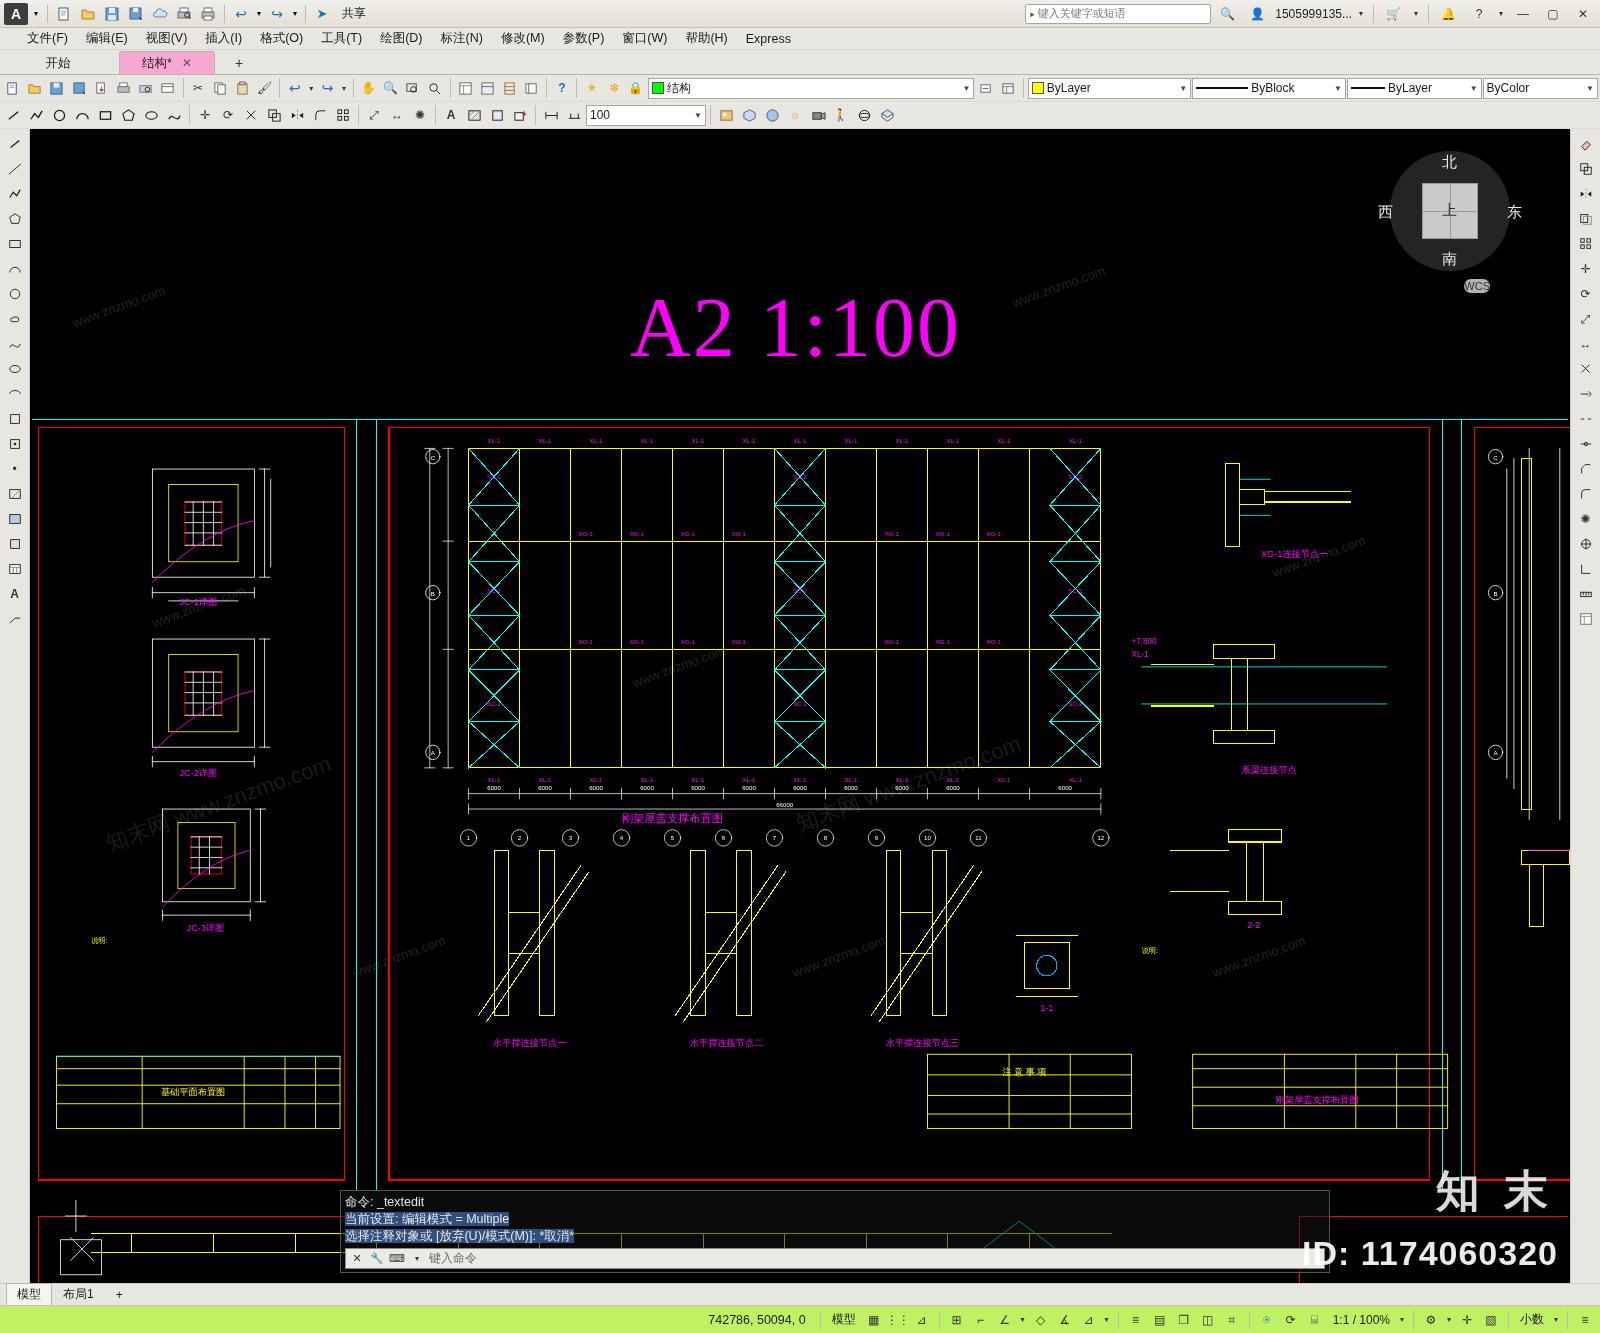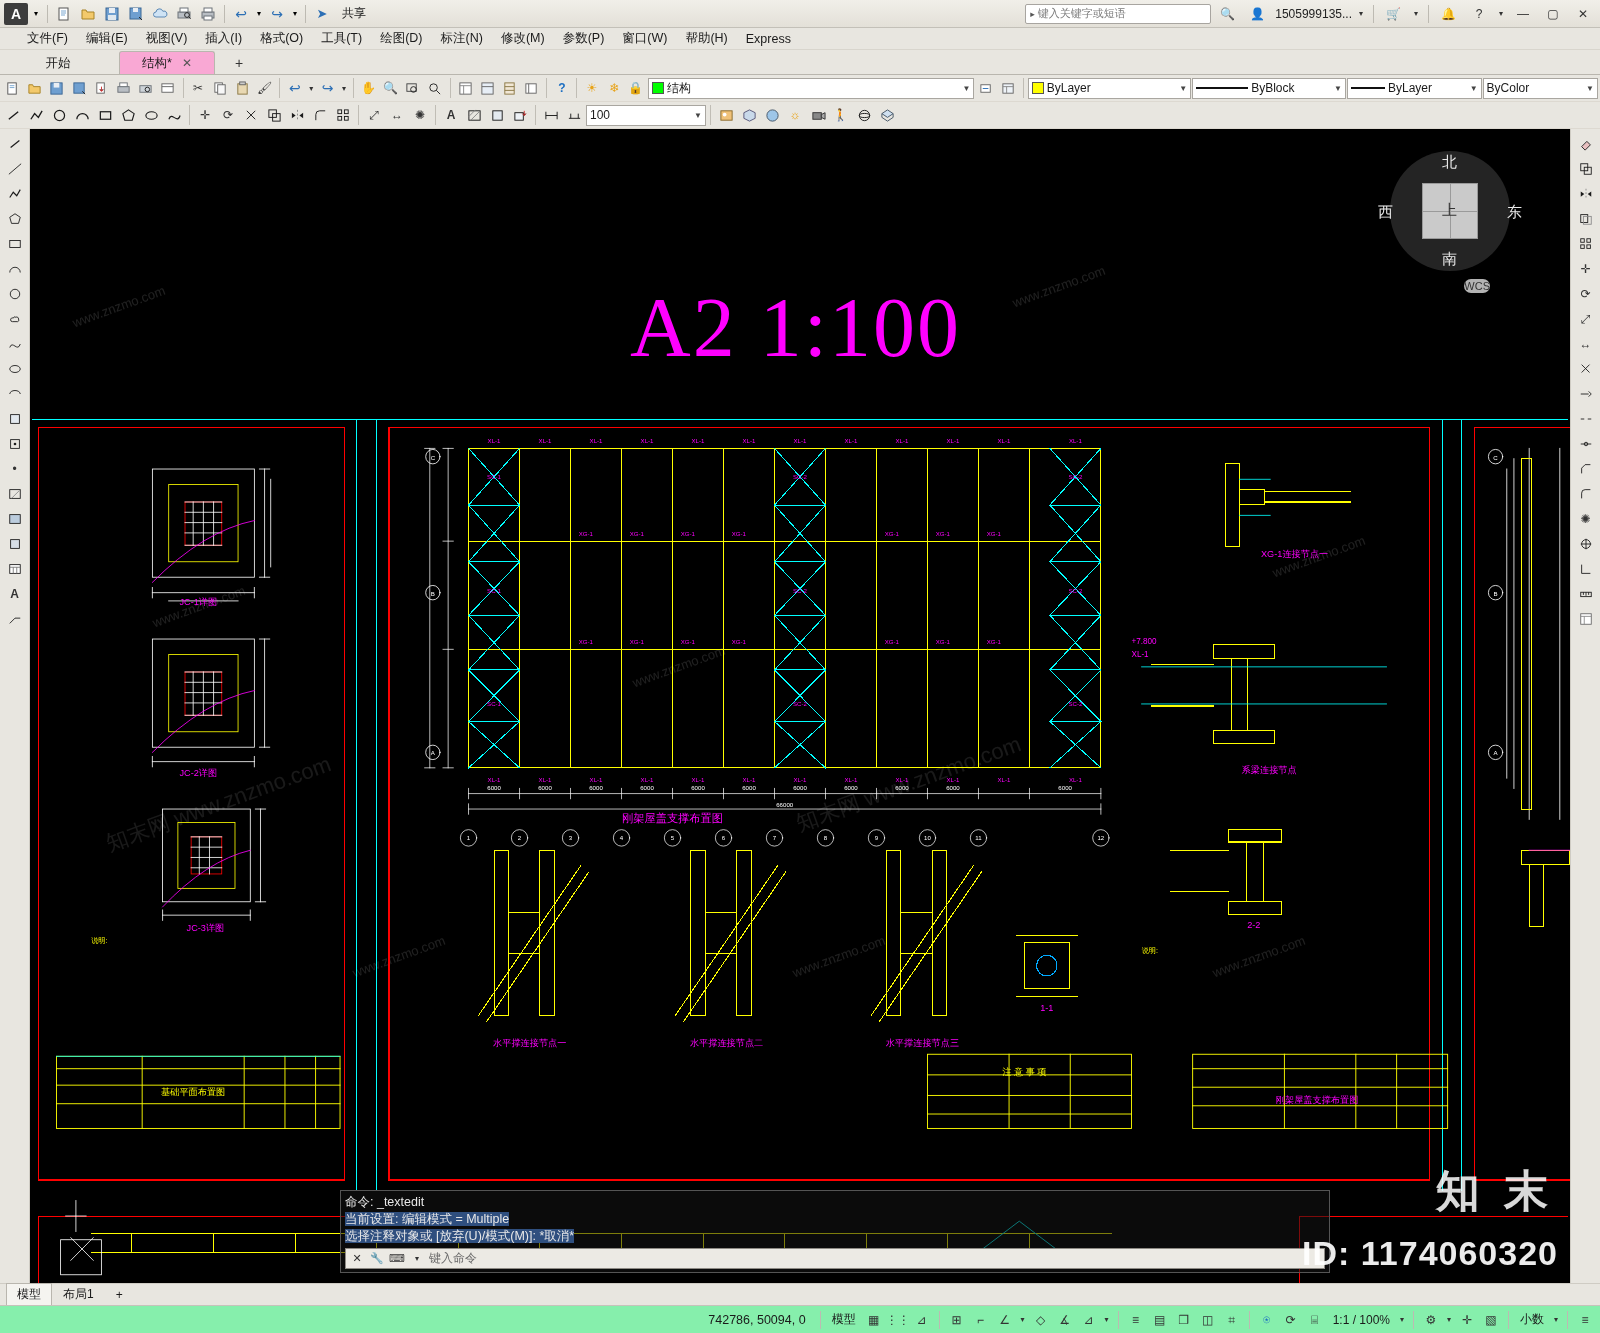--- a/index.html
+++ b/index.html
@@ -166,21 +166,21 @@
   
   .layoutbar {
     height: 22px; background:#e8e6e0; display:flex; align-items:center; gap:0;
     padding-left: 6px; border-top:1px solid #cfccc4; font-size:12px; color:#1a1a1a;
   }
   .ltab { padding: 2px 10px; border:1px solid transparent; }
   .ltab.active { background:#f5f4f0; border-color:#b9b6ae; border-bottom-color:#f5f4f0; }
 
   
   .statusbar {
-    height: 28px; background:#86efac; border-top:1px solid #c6c3bb;
+    height: 28px; background:#bef264; border-top:1px solid #c6c3bb;
     display:flex; align-items:center; gap:2px; padding: 0 4px; font-size: 12px; color:#1a1a1a;
   }
   .st-icon { width:22px;height:22px;display:flex;align-items:center;justify-content:center;color:#333;font-size:12px;}
   .st-sep { width:1px;height:18px;background:#bdbab2;margin:0 4px;}
   .st-text { padding: 0 5px; }
   .coords { padding: 0 8px; font-size:12.5px; }
   .st-blue { color:#1b6ec2; }
 </style>
 </head>
 <body>

